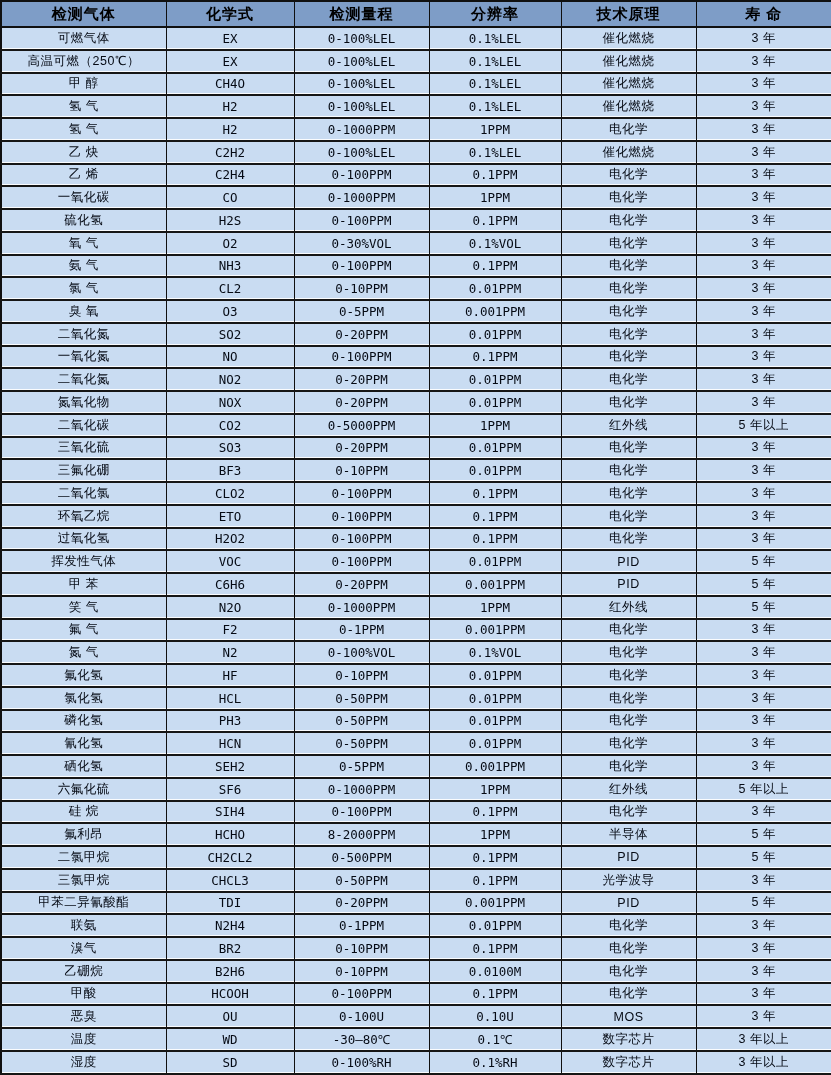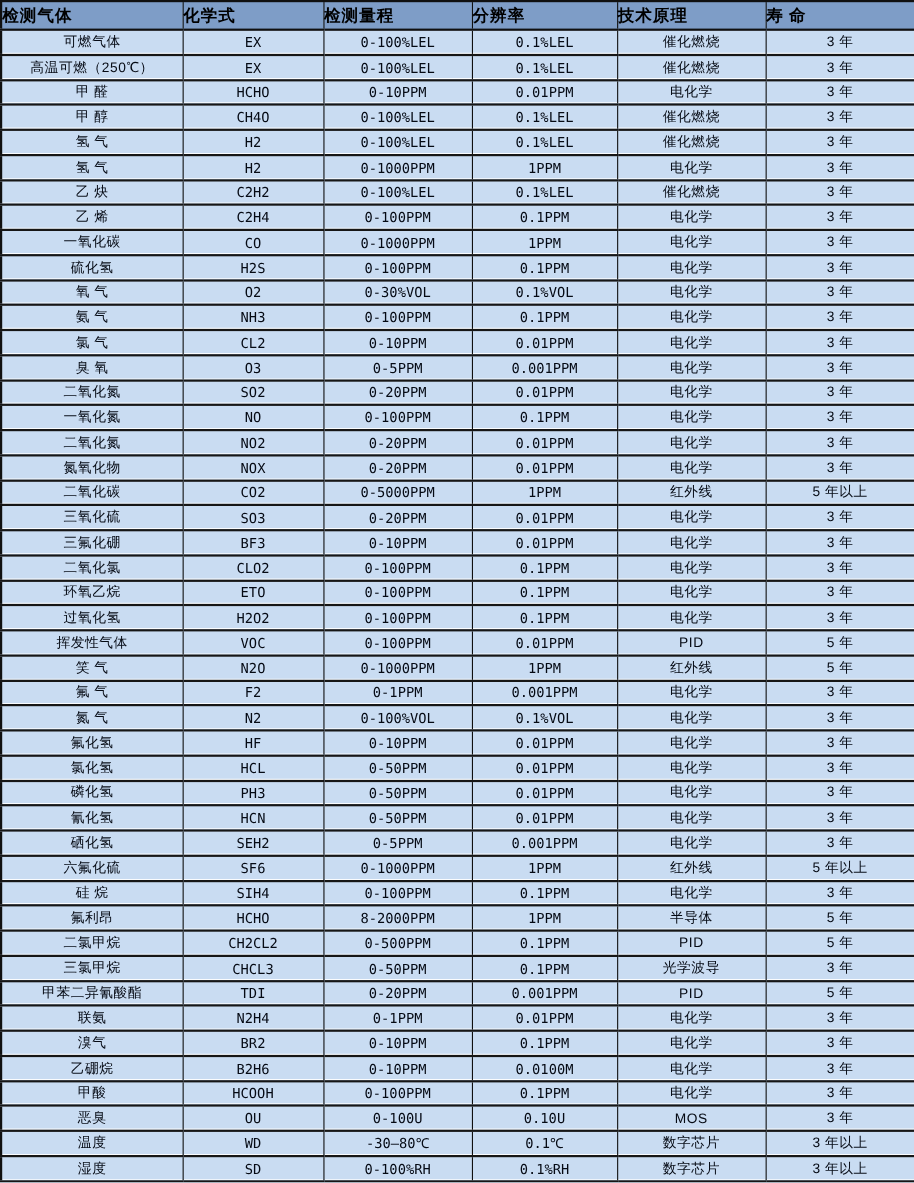--- a/index.html
+++ b/index.html
@@ -20,27 +20,27 @@
     border-collapse: collapse;
     table-layout: fixed;
     border: 2px solid #101010;
   }
   table.gas-table th {
     background: #7e9dc7;
     color: #000000;
     font-size: 15px;
     font-weight: bold;
     letter-spacing: 1px;
-    text-align: left;
+    text-align: center;
     vertical-align: middle;
     border: 1px solid #101010;
     border-bottom: 2px solid #101010;
     padding: 0;
     height: 24px;
-    font-family: Liberation Serif, serif;
+    font-family: Liberation Sans, sans-serif;
   }
   table.gas-table td {
     background: #c9dcf2;
     color: #050a14;
     font-size: 12.5px;
     text-align: center;
     vertical-align: middle;
     border-left: 1px solid #101010;
     border-right: 1px solid #101010;
     border-bottom: 2px solid #161616;
@@ -92,28 +92,20 @@
         </tr>
         <tr>
           <td class="cjk">高温可燃（250℃）</td>
           <td class="mono">EX</td>
           <td class="mono">0-100%LEL</td>
           <td class="mono">0.1%LEL</td>
           <td class="cjk">催化燃烧</td>
           <td class="cjk">3 年</td>
         </tr>
         <tr>
-          <td class="cjk">甲  醛</td>
-          <td class="mono">HCHO</td>
-          <td class="mono">0-10PPM</td>
-          <td class="mono">0.01PPM</td>
-          <td class="cjk">电化学</td>
-          <td class="cjk">3 年</td>
-        </tr>
-        <tr>
           <td class="cjk">甲  醇</td>
           <td class="mono">CH4O</td>
           <td class="mono">0-100%LEL</td>
           <td class="mono">0.1%LEL</td>
           <td class="cjk">催化燃烧</td>
           <td class="cjk">3 年</td>
         </tr>
         <tr>
           <td class="cjk">氢  气</td>
           <td class="mono">H2</td>
@@ -272,20 +264,28 @@
           <td class="mono">0-100PPM</td>
           <td class="mono">0.1PPM</td>
           <td class="cjk">电化学</td>
           <td class="cjk">3 年</td>
         </tr>
         <tr>
           <td class="cjk">挥发性气体</td>
           <td class="mono">VOC</td>
           <td class="mono">0-100PPM</td>
           <td class="mono">0.01PPM</td>
+          <td class="cjk">PID</td>
+          <td class="cjk">5 年</td>
+        </tr>
+        <tr>
+          <td class="cjk">甲  苯</td>
+          <td class="mono">C6H6</td>
+          <td class="mono">0-20PPM</td>
+          <td class="mono">0.001PPM</td>
           <td class="cjk">PID</td>
           <td class="cjk">5 年</td>
         </tr>
         <tr>
           <td class="cjk">笑  气</td>
           <td class="mono">N2O</td>
           <td class="mono">0-1000PPM</td>
           <td class="mono">1PPM</td>
           <td class="cjk">红外线</td>
           <td class="cjk">5 年</td>

